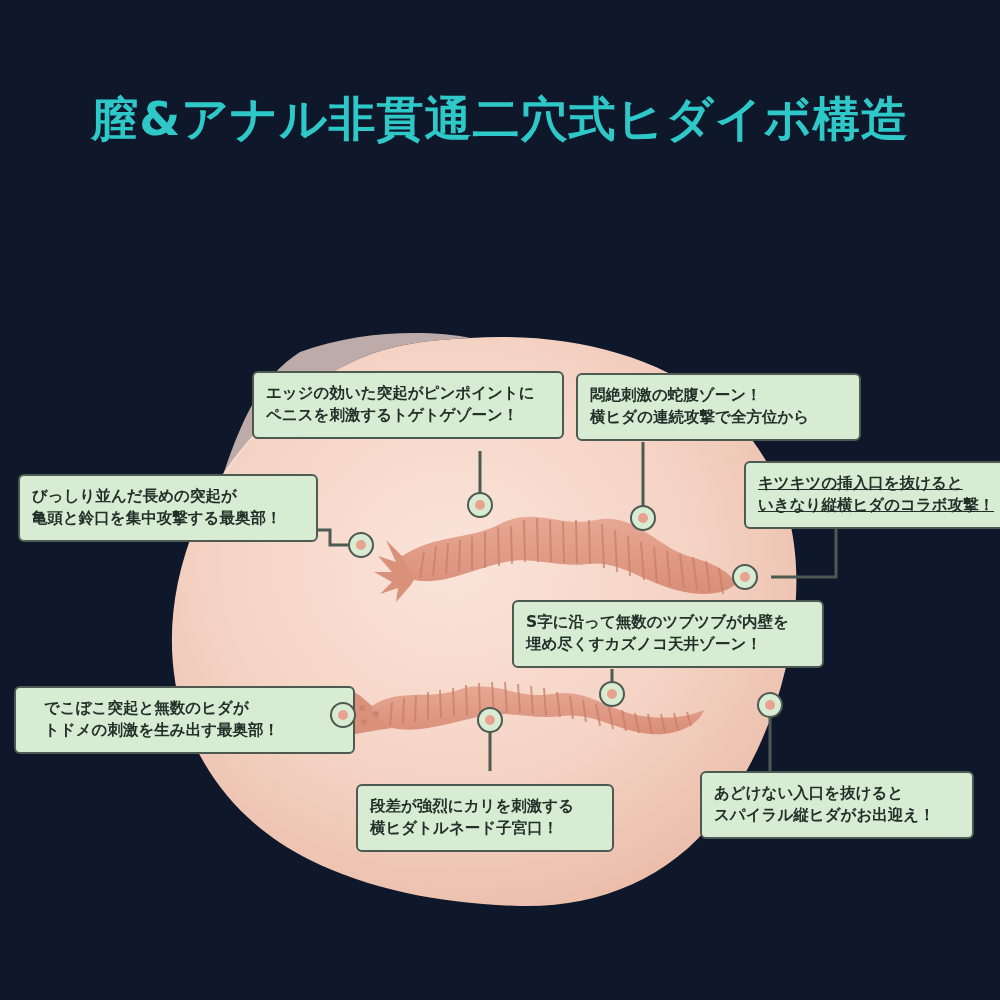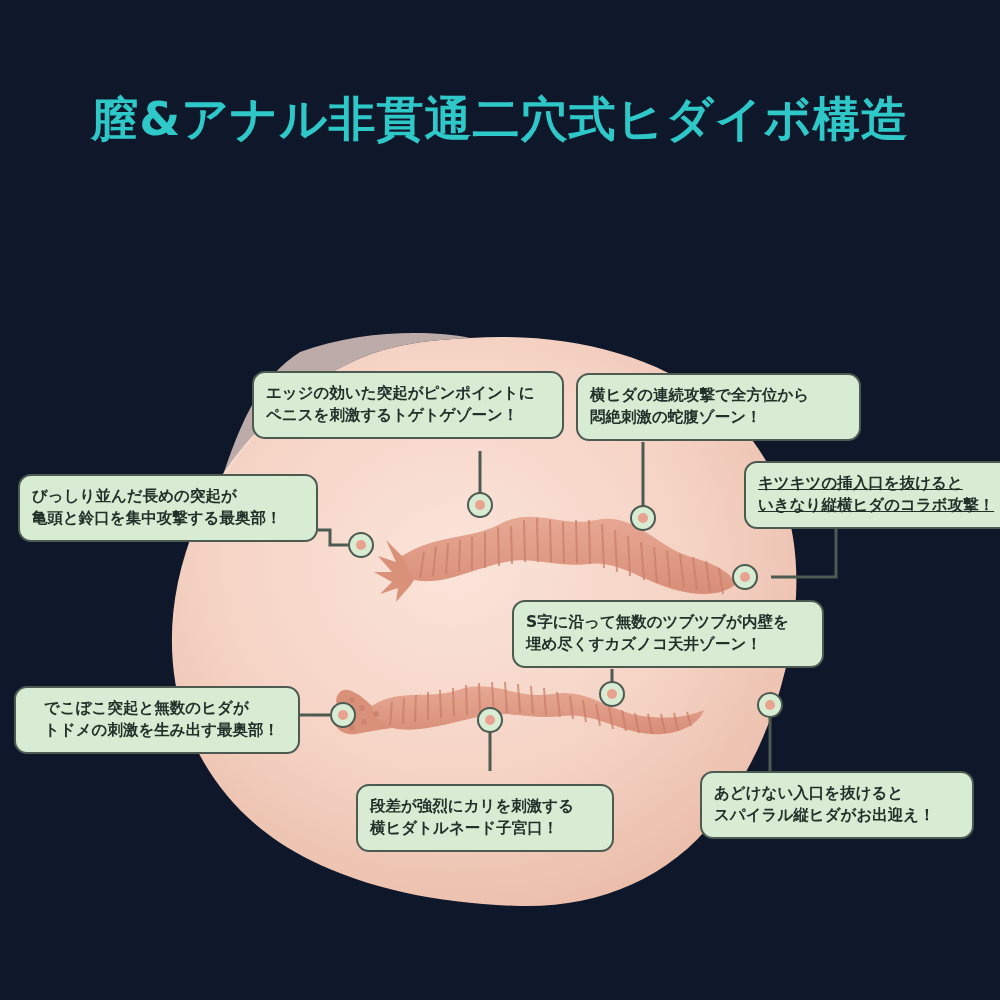--- a/index.html
+++ b/index.html
@@ -39,21 +39,21 @@
     width: 1000px;
     height: 1000px;
   }
 
   
   .callout {
     position: absolute;
     box-sizing: border-box;
     background: #d7ecd2;
     border: 2px solid #4c5a52;
-    border-radius: 13px;
+    border-radius: 6px;
     color: #22302a;
     font-size: 15.5px;
     line-height: 1.45;
     padding: 9px 12px 10px 12px;
     font-family: "DejaVu Sans", "Liberation Sans", sans-serif;
     font-weight: bold;
     white-space: nowrap;
   }
   .callout span { display: block; }
 
@@ -234,40 +234,40 @@
   </svg>
 
   <div id="title">膣&amp;アナル非貫通二穴式ヒダイボ構造</div>
 
   <div class="callout" style="left:252px; top:371px; width:312px;">
     <span>エッジの効いた突起がピンポイントに</span>
     <span>ペニスを刺激するトゲトゲゾーン！</span>
   </div>
 
   <div class="callout" style="left:576px; top:373px; width:285px;">
+    <span>悶絶刺激の蛇腹ゾーン！</span>
     <span>横ヒダの連続攻撃で全方位から</span>
-    <span>悶絶刺激の蛇腹ゾーン！</span>
   </div>
 
   <div class="callout" style="left:18px; top:474px; width:300px;">
     <span>びっしり並んだ長めの突起が</span>
     <span>亀頭と鈴口を集中攻撃する最奥部！</span>
   </div>
 
   <div class="callout" style="left:744px; top:461px; width:272px;text-decoration:underline;">
     <span>キツキツの挿入口を抜けると</span>
     <span>いきなり縦横ヒダのコラボ攻撃！</span>
   </div>
 
   <div class="callout" style="left:512px; top:600px; width:312px;">
     <span>S字に沿って無数のツブツブが内壁を</span>
     <span>埋め尽くすカズノコ天井ゾーン！</span>
   </div>
 
-  <div class="callout" style="left:14px; top:686px; width:286px;padding-left:28px;">
+  <div class="callout" style="left:14px; top:686px; width:341px;padding-left:28px;">
     <span>でこぼこ突起と無数のヒダが</span>
     <span>トドメの刺激を生み出す最奥部！</span>
   </div>
 
   <div class="callout" style="left:356px; top:784px; width:258px;font-family:Liberation Serif, serif;">
     <span>段差が強烈にカリを刺激する</span>
     <span>横ヒダトルネード子宮口！</span>
   </div>
 
   <div class="callout" style="left:700px; top:771px; width:274px;">

